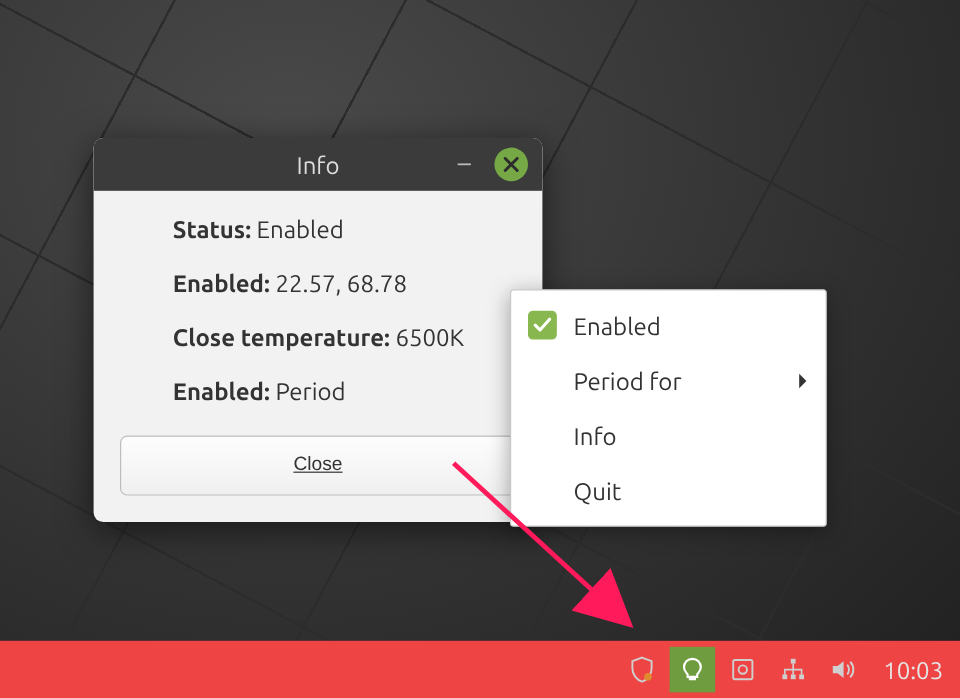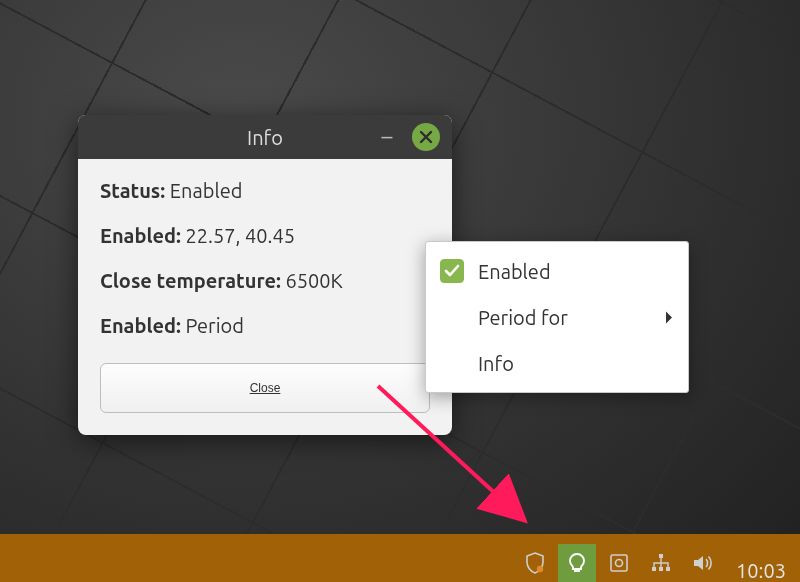--- a/index.html
+++ b/index.html
@@ -52,33 +52,33 @@
     background: #76a846;
     display:flex; align-items:center; justify-content:center;
   }
   .titlebar .close-btn svg { width:14px; height:14px; }
 
   .info-body {
     padding: 20px 22px 22px 22px;
     color: #333;
     font-size: 20px;
   }
-  .info-row { margin-bottom: 22px; }
+  .info-row { margin-bottom: 22px; margin-left: 44px; }
   .info-row:last-of-type { margin-bottom: 26px; }
   .info-row .k { font-weight: 700; }
   .info-row .v { font-weight: 400; }
 
   .close-footer-btn {
     display:block;
     width: 100%;
     height: 50px;
     border: 1px solid #bdbdbd;
     border-radius: 6px;
     background: linear-gradient(#fdfdfd,#f0f0f0);
-    font-size: 12px;
+    font-size: 16px;
     color:#333;
     cursor:pointer;
     text-decoration:underline;
   }
 
   
   .ctx-menu {
     position:absolute;
     left: 425px; top: 241px;
     width: 264px;
@@ -123,23 +123,23 @@
     left: 372px; top: 380px;
     width: 180px; height: 170px;
     pointer-events:none;
   }
 
   
   .panel {
     position:absolute;
     left:0; right:0; bottom:0;
     height: 48px;
-    background:#a16207;
+    background:#ef4444;
     display:flex;
-    align-items:flex-end;
+    align-items:center;
     justify-content:flex-end;
     padding-right: 14px;
     gap: 4px;
     color:#cfcfcf;
     font-size:18px;
   }
   .tray-icon {
     width:38px; height:38px;
     display:flex; align-items:center; justify-content:center;
   }
@@ -164,21 +164,21 @@
       </svg>
     </span>
   </div>
   <div class="info-body">
     <div class="info-row">
       <span class="k">Status:</span>
       <span class="v">Enabled</span>
     </div>
     <div class="info-row">
       <span class="k">Enabled:</span>
-      <span class="v">22.57, 40.45</span>
+      <span class="v">22.57, 68.78</span>
     </div>
     <div class="info-row">
       <span class="k">Close temperature:</span>
       <span class="v">6500K</span>
     </div>
     <div class="info-row">
       <span class="k">Enabled:</span>
       <span class="v">Period</span>
     </div>
     <button class="close-footer-btn">
@@ -201,20 +201,24 @@
     <span>Period for</span>
     <span class="submenu-arrow">
       <svg width="10" height="14" viewBox="0 0 10 14">
           <path d="M2 1 L8 7 L2 13 Z" fill="#333"></path>
         </svg>
     </span>
   </div>
   <div class="ctx-item">
     <span class="spacer"></span>
     <span>Info</span>
+  </div>
+  <div class="ctx-item">
+    <span class="spacer"></span>
+    <span>Quit</span>
   </div>
 </div>
 
 <svg class="anno-arrow" viewBox="0 0 180 170">
   <defs>
     <marker id="ah" markerWidth="14" markerHeight="14" refX="10" refY="6" orient="auto">
       <path d="M0 0 L12 6 L0 12 Z" fill="#ff1a5b"></path>
     </marker>
   </defs>
   <line x1="6" y1="6" x2="150" y2="138" stroke="#ff1a5b" stroke-width="4" marker-end="url(#ah)"></line>

